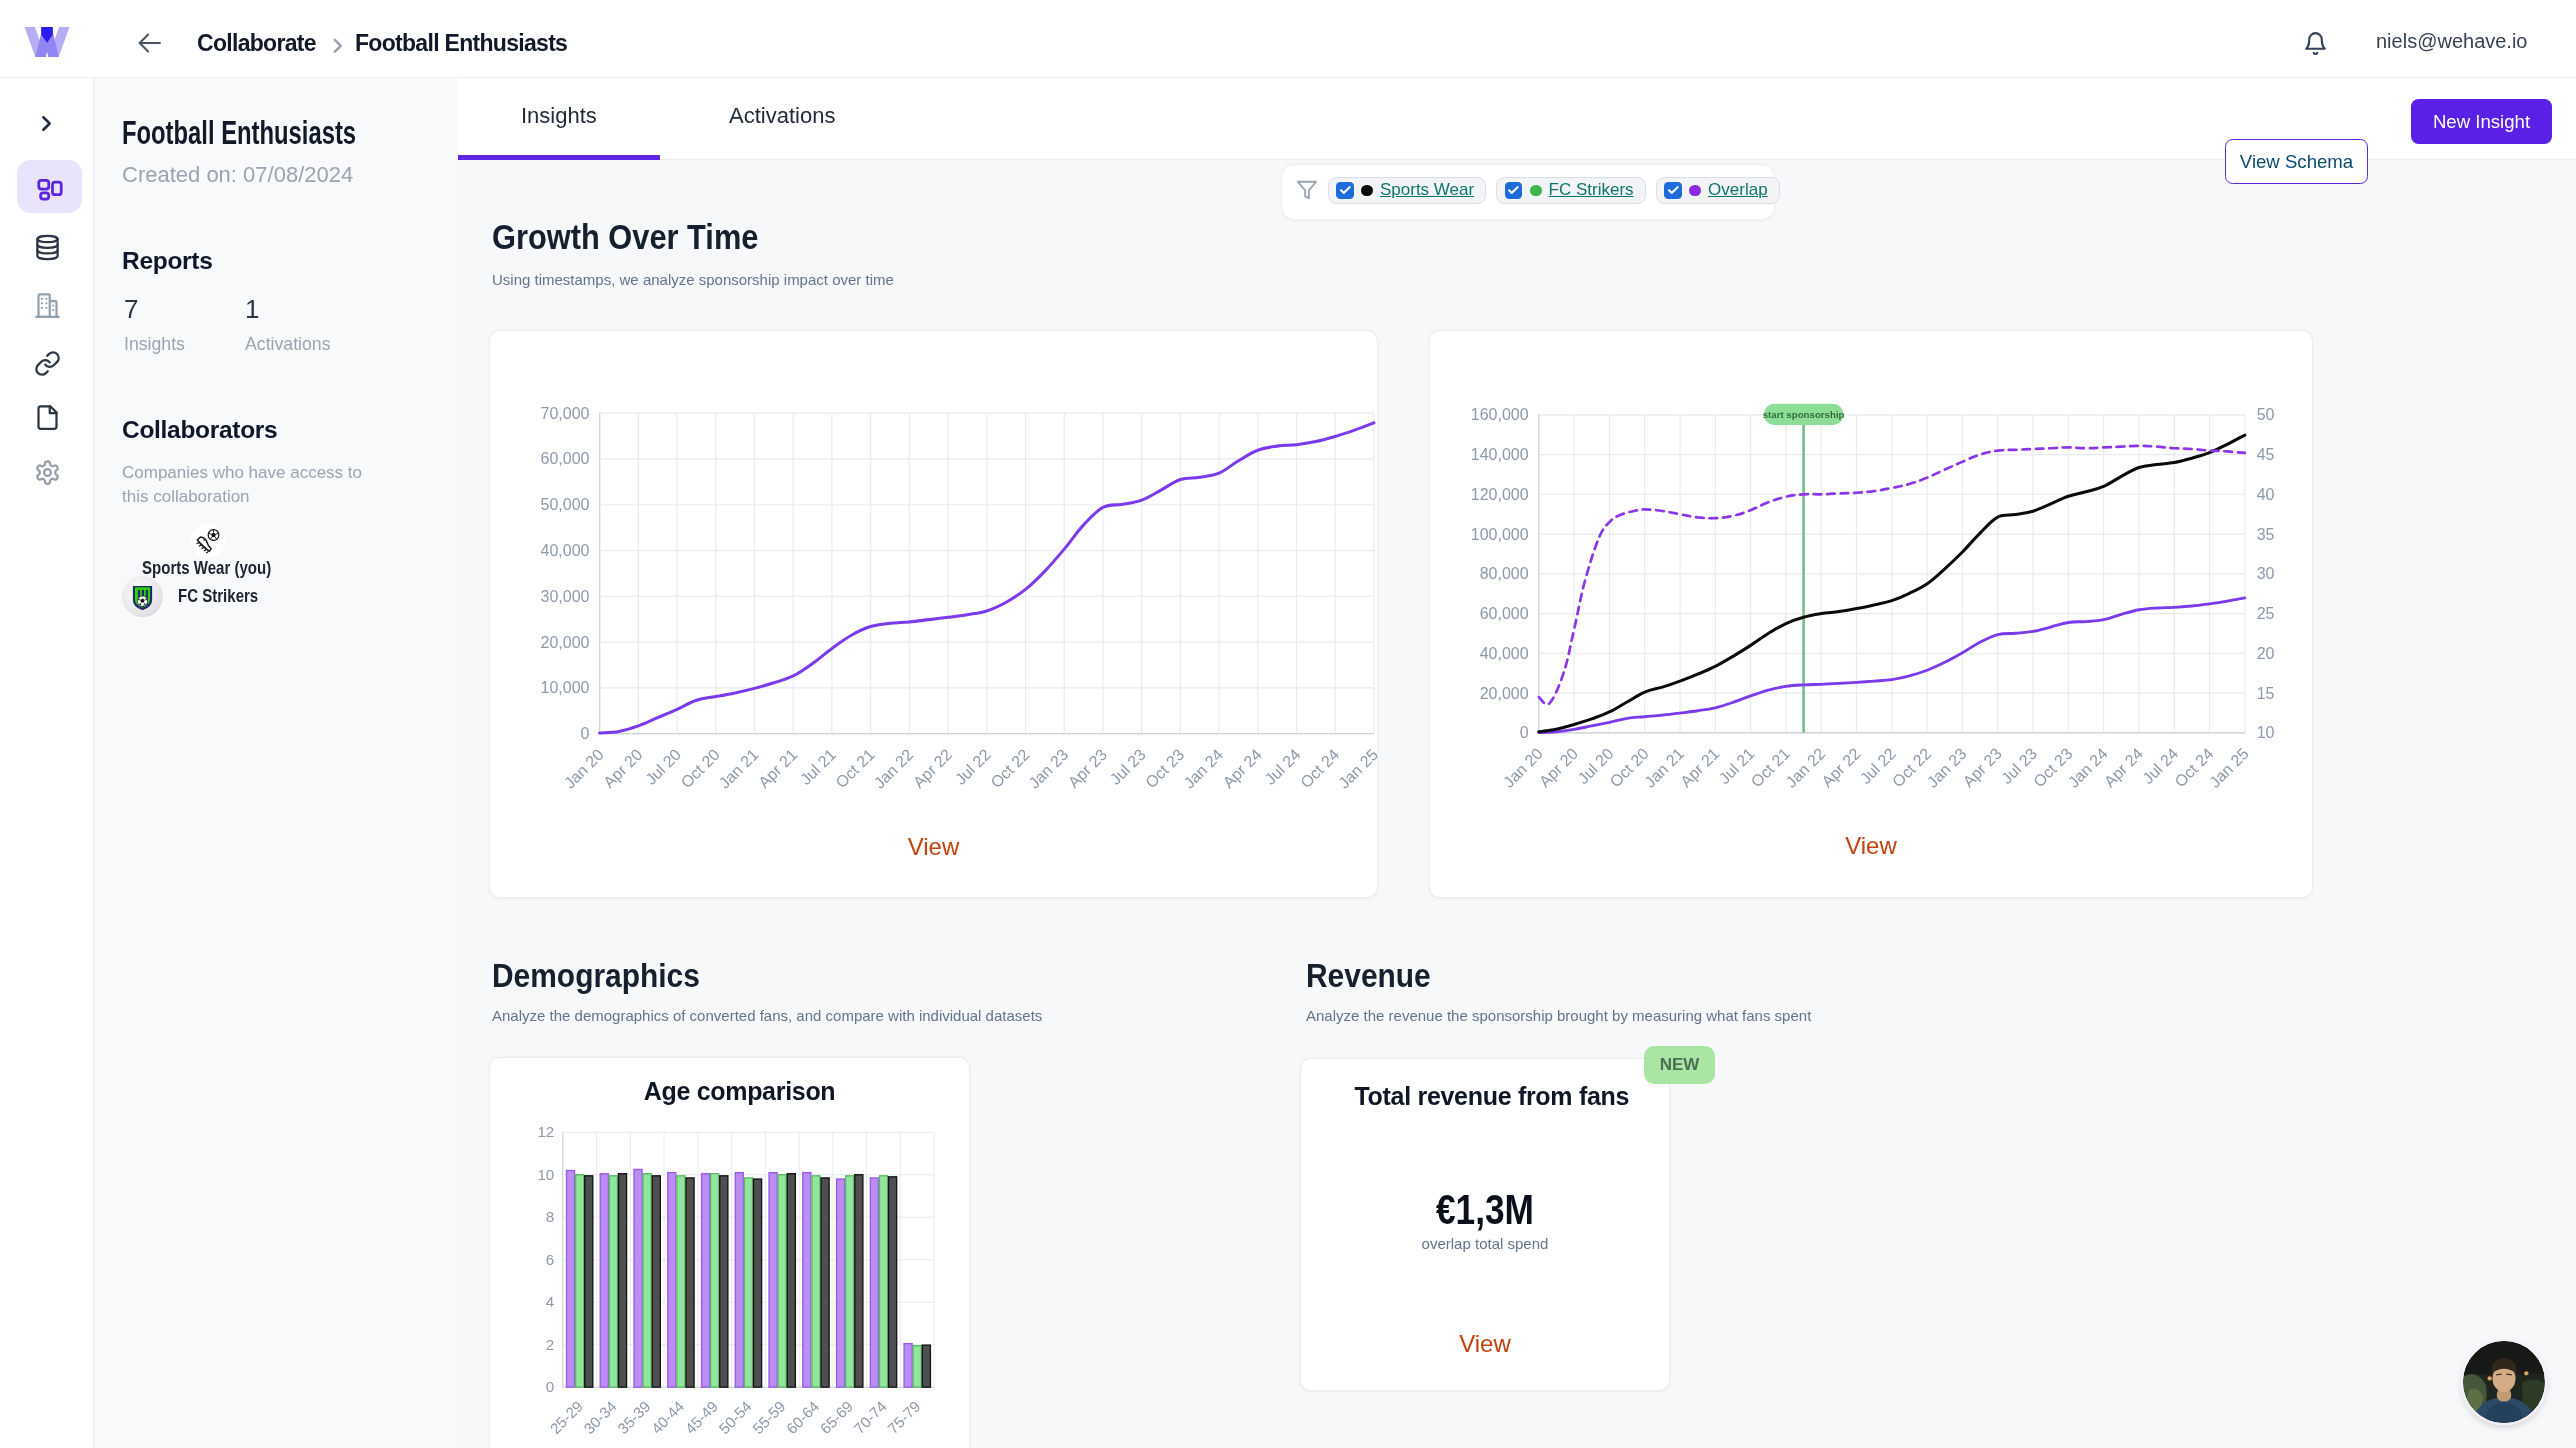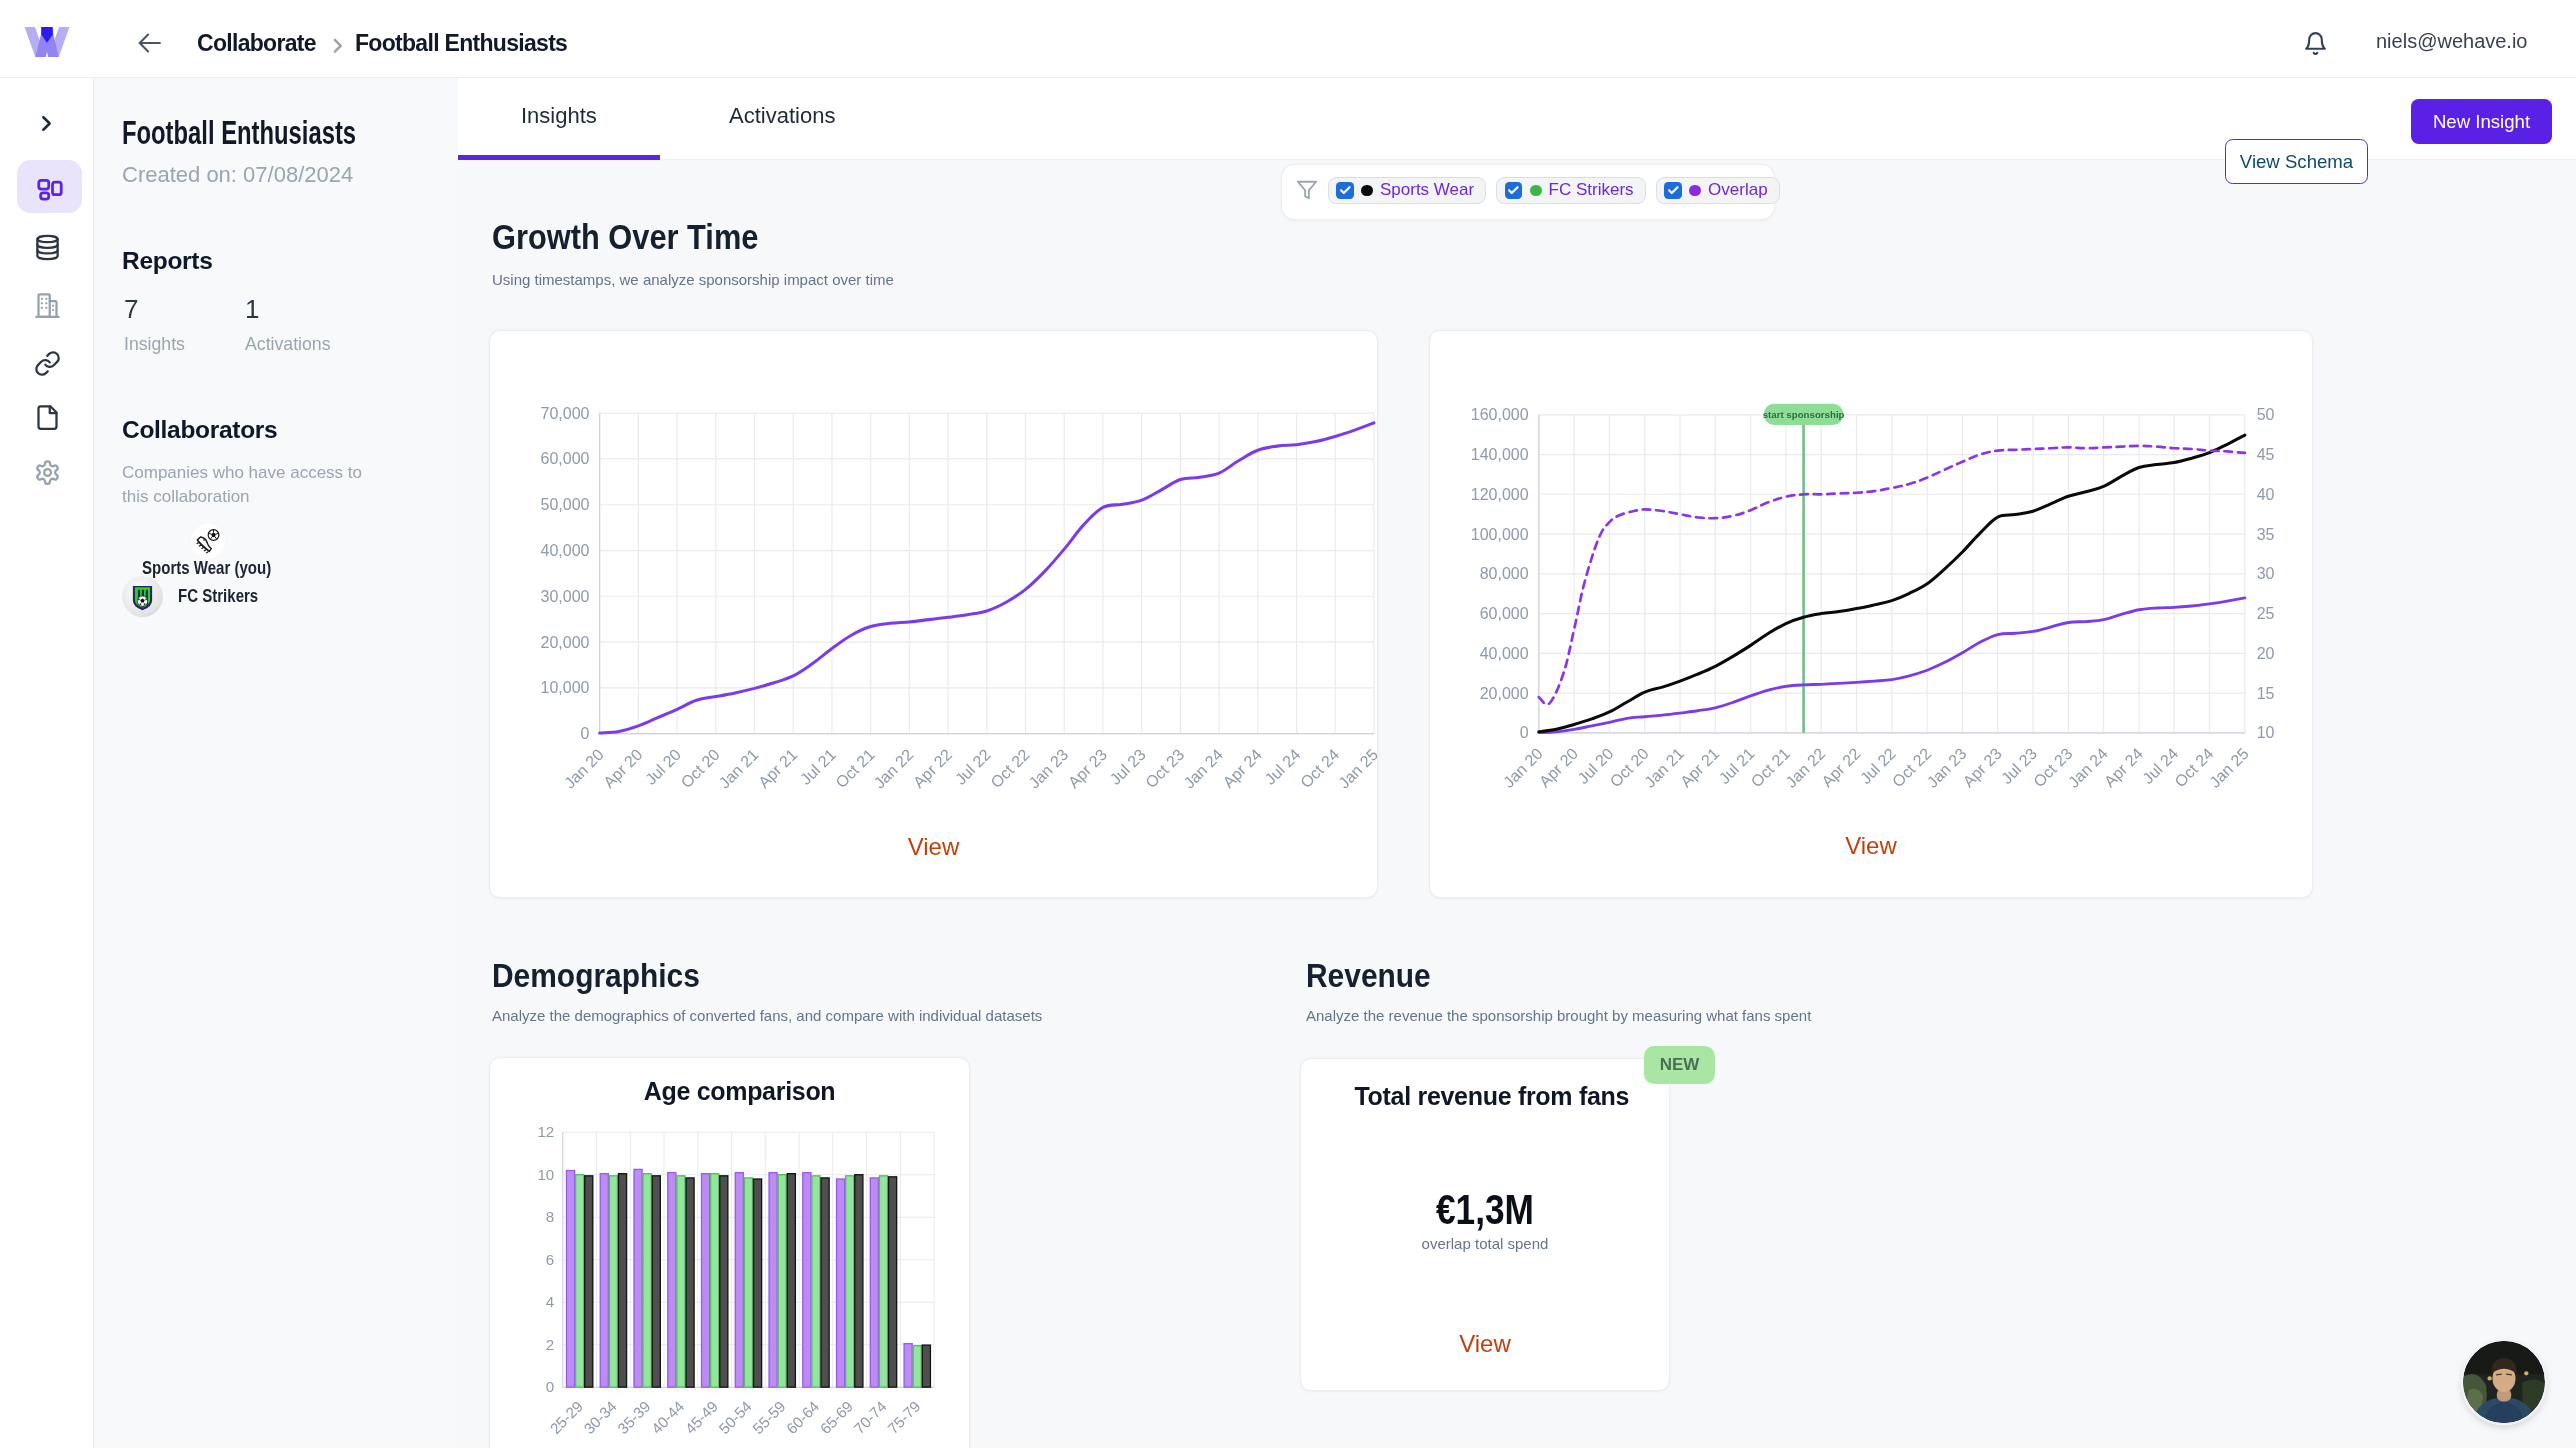--- a/index.html
+++ b/index.html
@@ -24,21 +24,21 @@
 .collabrow { position:absolute; white-space:nowrap; left:27px; display:flex; align-items:center; }
 .collabname { white-space:nowrap; margin-left:20px; font-size:17.7px; font-weight:600; color:#1b2430; transform:scaleX(0.85); transform-origin:left; }
 .tab { position:absolute; white-space:nowrap; top:25px; font-size:22px; color:#1f2937; }
 .tabunder { position:absolute; left:0; top:77px; width:202px; height:5px; background:#5b25e1; }
 .btn-outline { position:absolute; left:2225px; top:99px; width:143px; height:45px; border:1.7px solid #5b25e1; border-radius:7.6px; background:#fff; color:#0c4a6e; font-size:18.6px; display:flex; align-items:center; justify-content:center;margin-top:40px; }
 .btn-fill { position:absolute; left:2411px; top:99px; width:141px; height:45px; border-radius:7.6px; background:#5a20e6; color:#fff; font-size:18.6px; display:flex; align-items:center; justify-content:center; }
 .filterbar { position:absolute; left:823px; top:4.2px; width:494px; height:56px; background:#fff; border:0.8px solid #eceef2; border-radius:13.5px; box-shadow:0 0.8px 2.5px rgba(16,24,40,.05); display:flex; align-items:center; padding-left:13.5px; }
 .chip { display:inline-flex; white-space:nowrap; flex:none; align-items:center; margin-top:-3.4px; height:27px; background:#f2f4f6; border:1.3px solid #d9dee4; border-radius:8.4px; padding:0 11px 0 7.6px; margin-left:10px; }
 .cb { width:17.7px; height:17.7px; background:#1c6cdc; border-radius:4.2px; display:inline-flex; align-items:center; justify-content:center; }
 .dot { width:11.8px; height:11.8px; border-radius:50%; margin-left:7.6px; }
-.clabel { white-space:nowrap; margin-left:6.8px; font-size:17px; color:#6d28d9; }
+.clabel { white-space:nowrap; margin-left:6.8px; font-size:17px; color:#0f766e;text-decoration:underline; }
 .sech { position:absolute; white-space:nowrap; font-size:34px; font-weight:bold; color:#16202e; transform:scaleX(0.88); transform-origin:left; }
 .subh { position:absolute; font-size:15px; color:#64748b; }
 .card { position:absolute; background:#fff; border:0.8px solid #ebedf1; border-radius:11px; box-shadow:0 0.8px 2.5px rgba(16,24,40,.05); }
 .ctitle { position:absolute; width:100%; text-align:center; font-size:25px; font-weight:bold; color:#0f1726; letter-spacing:-0.3px; }
 .view { position:absolute; width:100%; text-align:center; font-size:24px; color:#c2410c; }
 .newbadge { position:absolute; left:1644px; top:1046px; width:71px; height:38px; background:#a9e6a4; border-radius:10px; color:#4c6e55; font-size:17px; font-weight:bold; display:flex; align-items:center; justify-content:center; z-index:3; }
 .bigval { position:absolute; width:100%; text-align:center; font-size:43px; font-weight:bold; color:#0a0f1a; transform:scaleX(0.82); }
 .avatar { position:absolute; left:2463px; top:1341px; border-radius:50%; overflow:hidden; width:82px; height:82px; box-shadow:0 0 0 2.5px rgba(244,243,250,0.9), 0 3.4px 8.4px rgba(0,0,0,.2); }
 </style></head>
 <body>

